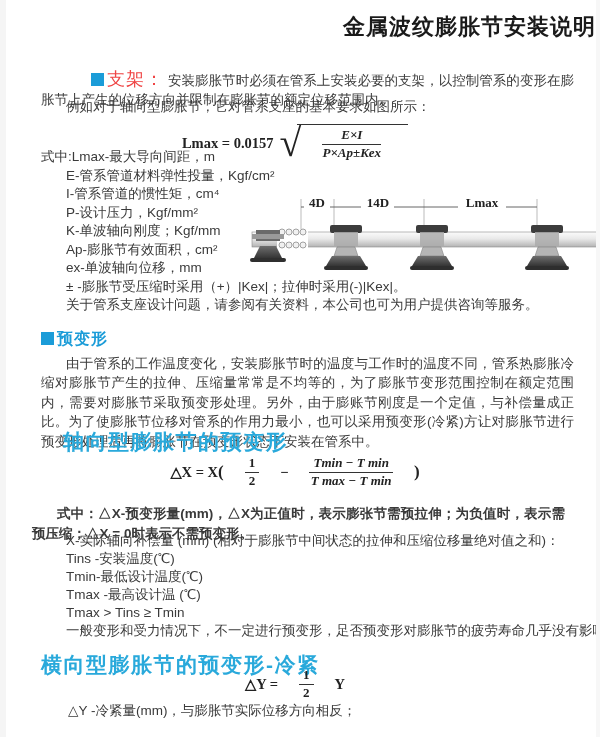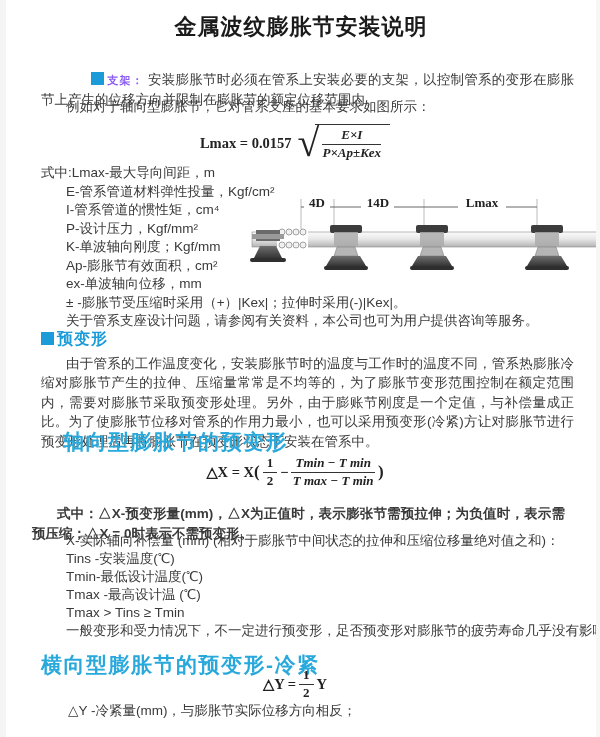--- a/index.html
+++ b/index.html
@@ -4,53 +4,53 @@
 <style>
   * { box-sizing: border-box; }
   html,body { margin:0; padding:0; background:#fff; }
   .page {
     position:relative; width:600px; height:737px; background:#ffffff;
     font-family:"Liberation Sans", sans-serif; color:#333; overflow:hidden;
     border-left:6px solid #f5f5f5; border-right:4px solid #f7f7f7;
   }
   .abs { position:absolute; }
   .title {
-    left:0; right:0; top:12px; margin:0; text-align:center;
+    left:0; right:0; top:12px; margin:0; text-align:right;
     font-size:22px; font-weight:bold; color:#1a1a1a; letter-spacing:1px;
   }
   .body-text { font-size:13.5px; color:#3a3a3a; }
   .intro {
     top:56px; left:35px; width:533px; line-height:19.5px;
     text-indent:50px; text-align:justify;
   }
-  .sec-label { color:#8b5cf6; font-weight:bold; font-size:11px; letter-spacing:1px; }
+  .sec-label { color:#ef4444; font-weight:normal; font-size:18px; letter-spacing:1px; }
   .sq {
     display:inline-block; width:13px; height:13px; background:#1b9cd8;
     margin-right:3px; vertical-align:-1px;
   }
   .example { top:98px; left:60px; }
 
   
   .formula-row {
     left:0; right:12px; display:flex; justify-content:center; align-items:center;
     font-family:"Liberation Serif", serif; font-weight:bold; font-size:14.5px; color:#222;
   }
   .f1 { top:124px; }
   .f2 { top:456px; }
   .f3 { top:668px; }
-  .frac { display:inline-flex; flex-direction:column; text-align:center; line-height:1.15; margin:0 3px; font-size:13px; }
+  .frac { display:inline-flex; flex-direction:column; text-align:center; line-height:1.15; margin:0 21px; font-size:13px; }
   .frac .fnum { border-bottom:1px solid #333; padding:0 4px 1px; }
   .frac .fden { padding-top:1px; }
   .it { font-style:italic; }
   .sqrt { display:inline-flex; align-items:stretch; margin-left:6px; }
   .radical { font-size:40px; font-weight:normal; line-height:38px; font-family:"Liberation Serif", serif; }
   .radicand { border-top:1.6px solid #333; padding:2px 6px 0 4px; display:flex; align-items:center; margin-left:-4px; }
   .paren { font-size:17px; }
 
-  .defs { top:164px; left:35px; }
+  .defs { top:148px; left:35px; }
   .defs div { line-height:18.5px; height:18.5px; white-space:nowrap; }
   .defs div.ind { padding-left:25px; }
 
   .sec-head { font-size:16px; font-weight:bold; color:#1b9cd8; letter-spacing:1px; }
   .predeform-head { top:329px; left:35px; }
   .para {
     top:340px; left:35px; width:533px; line-height:19.5px;
     text-indent:25px; text-align:justify;
   }
   .sub-head { font-size:21px; font-weight:bold; color:#29a9db; letter-spacing:1.5px; }

